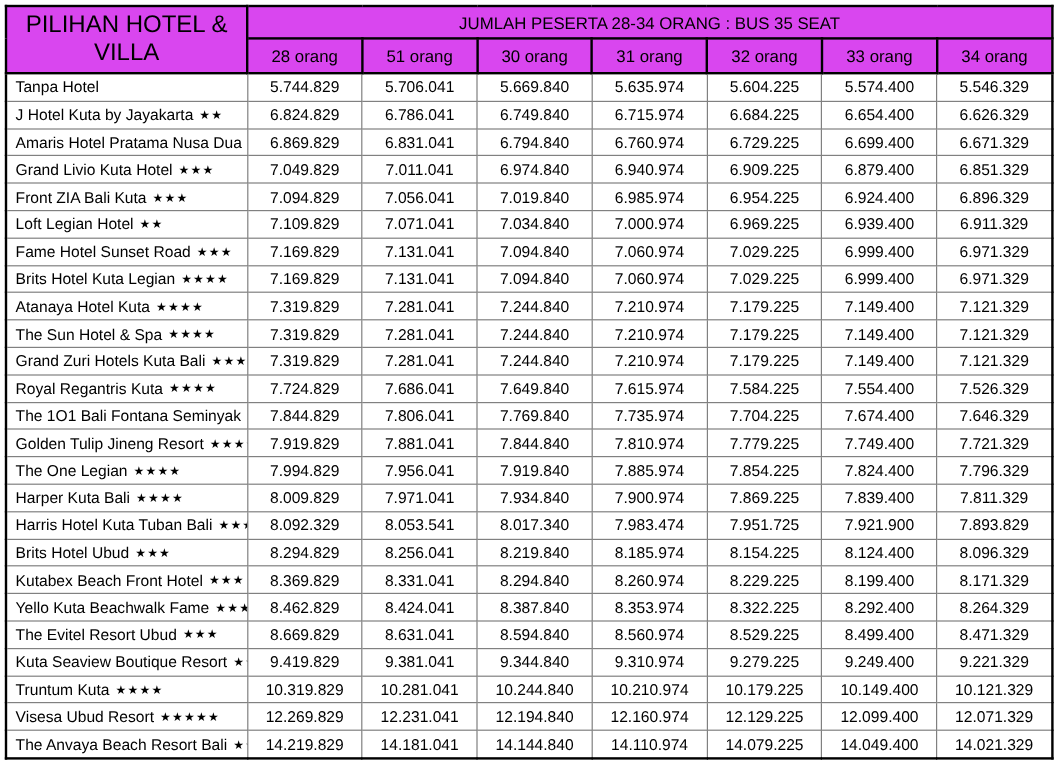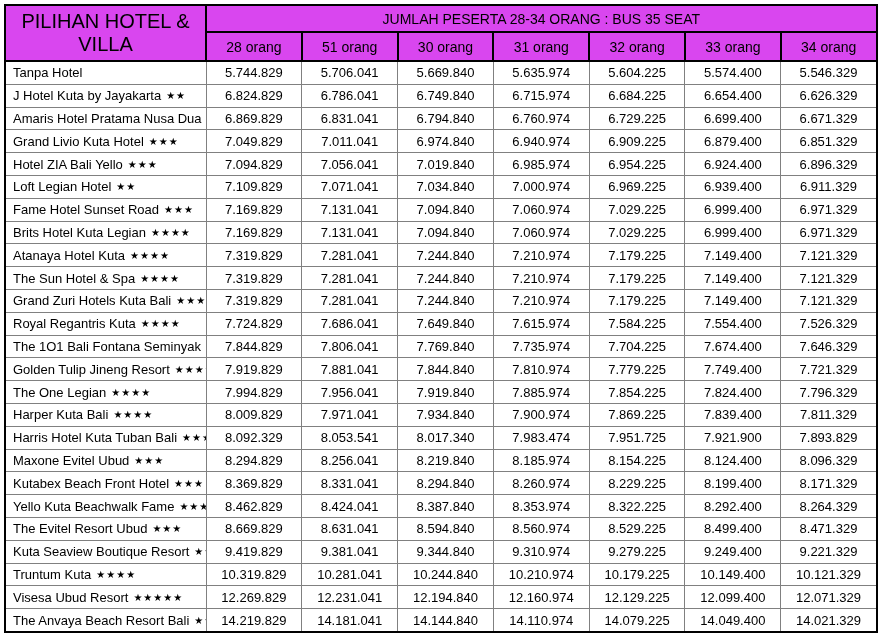--- a/index.html
+++ b/index.html
@@ -130,21 +130,21 @@
           <td class="name-cell"><span>Grand Livio Kuta Hotel</span><span class="stars">★★★</span></td>
           <td class="price-cell">7.049.829</td>
           <td class="price-cell">7.011.041</td>
           <td class="price-cell">6.974.840</td>
           <td class="price-cell">6.940.974</td>
           <td class="price-cell">6.909.225</td>
           <td class="price-cell">6.879.400</td>
           <td class="price-cell">6.851.329</td>
         </tr>
         <tr>
-          <td class="name-cell"><span>Hotel ZIA Bali Yello</span><span class="stars">★★★</span></td>
+          <td class="name-cell"><span>Front ZIA Bali Kuta</span><span class="stars">★★★</span></td>
           <td class="price-cell">7.094.829</td>
           <td class="price-cell">7.056.041</td>
           <td class="price-cell">7.019.840</td>
           <td class="price-cell">6.985.974</td>
           <td class="price-cell">6.954.225</td>
           <td class="price-cell">6.924.400</td>
           <td class="price-cell">6.896.329</td>
         </tr>
         <tr>
           <td class="name-cell"><span>Loft Legian Hotel</span><span class="stars">★★</span></td>
@@ -260,21 +260,21 @@
           <td class="name-cell"><span>Harris Hotel Kuta Tuban Bali</span><span class="stars">★★★★</span></td>
           <td class="price-cell">8.092.329</td>
           <td class="price-cell">8.053.541</td>
           <td class="price-cell">8.017.340</td>
           <td class="price-cell">7.983.474</td>
           <td class="price-cell">7.951.725</td>
           <td class="price-cell">7.921.900</td>
           <td class="price-cell">7.893.829</td>
         </tr>
         <tr>
-          <td class="name-cell"><span>Maxone Evitel Ubud</span><span class="stars">★★★</span></td>
+          <td class="name-cell"><span>Brits Hotel Ubud</span><span class="stars">★★★</span></td>
           <td class="price-cell">8.294.829</td>
           <td class="price-cell">8.256.041</td>
           <td class="price-cell">8.219.840</td>
           <td class="price-cell">8.185.974</td>
           <td class="price-cell">8.154.225</td>
           <td class="price-cell">8.124.400</td>
           <td class="price-cell">8.096.329</td>
         </tr>
         <tr>
           <td class="name-cell"><span>Kutabex Beach Front Hotel</span><span class="stars">★★★</span></td>

